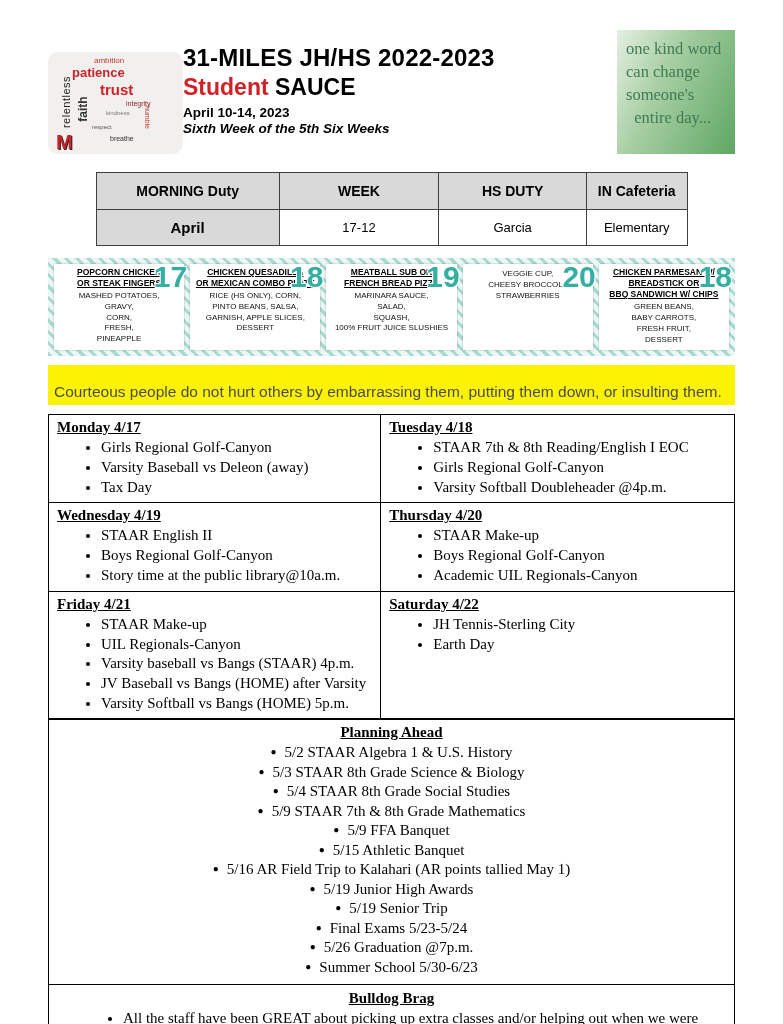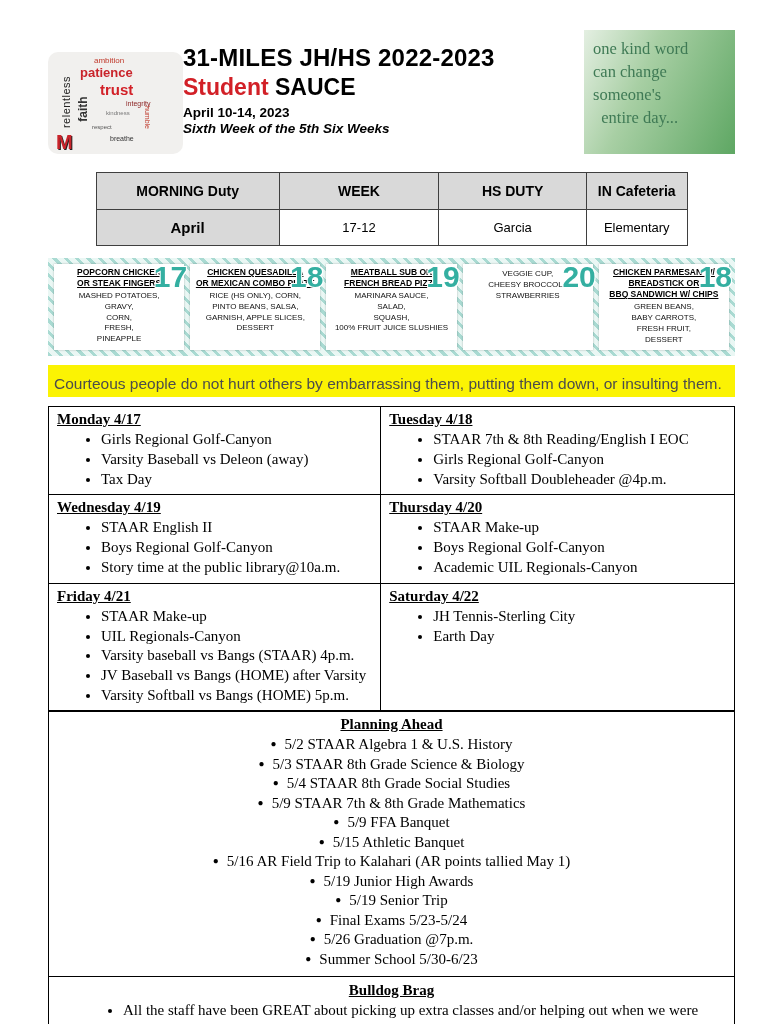--- a/index.html
+++ b/index.html
@@ -20,42 +20,42 @@
 
   
   .masthead { display: flex; align-items: flex-start; }
   .logo {
     width: 135px; height: 102px; flex-shrink: 0;
     position: relative; margin-top: 26px;
     background: #f1f0ee; border-radius: 10px;
   }
   .logo span { position: absolute; font-family: "Liberation Sans", sans-serif; white-space: nowrap; }
   .w0 { top: 4px;  left: 46px; font-size: 8px;  color:#c0392b; }
-  .w1 { top: 13px; left: 32px; font-size: 13px; font-weight: bold; color:#c9242b; }
+  .w1 { top: 13px; left: 24px; font-size: 13px; font-weight: bold; color:#c9242b; }
   .w2 { top: 29px; left: 52px; font-size: 15px; font-weight: bold; color:#d22027; }
   .w3 { top: 44px; left: -8px; font-size: 11px; color:#222; transform: rotate(-90deg); letter-spacing: .5px; }
   .w4 { top: 50px; left: 22px; font-size: 12px; font-weight: bold; color:#333; transform: rotate(-90deg); }
   .w5 { top: 48px; left: 78px; font-size: 7px;  color:#8a1f1f; }
   .w6 { top: 58px; left: 58px; font-size: 6px;  color:#777; }
   .w7 { top: 62px; left: 88px; font-size: 7px;  color:#c0392b; transform: rotate(90deg); }
   .w8 { top: 72px; left: 44px; font-size: 6px;  color:#555; }
   .w9 { top: 83px; left: 62px; font-size: 7px;  color:#333; }
   .m-logo {
     bottom: 0px; left: 8px; font-size: 20px; font-weight: bold;
     color: #c9242b; text-shadow: 1px 1px 0 #222;
     font-family: "Liberation Serif", serif;
   }
   .title-block { flex: 1; text-align: left; padding-top: 18px; font-family: "Liberation Sans", sans-serif; }
   .main-title { font-size: 24px; font-weight: bold; letter-spacing: 0.2px; }
   .sub-title  { font-size: 23px; font-weight: bold; margin-top: 2px; }
   .sub-title .red { color: #d22027; }
   .date-line  { font-size: 13.5px; font-weight: bold; margin-top: 4px; }
   .week-line  { font-size: 13.5px; font-weight: bold; font-style: italic; margin-top: 1px; }
   .kind-box {
-    width: 151px; height: 124px; flex-shrink: 0; margin-top: 4px;
+    width: 118px; height: 124px; flex-shrink: 0; margin-top: 4px;
     background: linear-gradient(115deg, #e4efe2 0%, #a8cfa4 38%, #5ea763 100%);
     color: #3f7a55;
     font-size: 16.5px; line-height: 1.4;
     padding: 7px 4px 4px 9px;
     white-space: pre-wrap;
     font-family: "Liberation Serif", serif;
   }
 
   
   .duty-table {
@@ -92,21 +92,21 @@
     font-family: "Liberation Sans", sans-serif;
   }
 
   
   .quote-banner {
     margin-top: 9px;
     background: #fbf303;
     color: #4c4c4c;
     font-family: "Liberation Sans", sans-serif;
     font-size: 15.5px;
-    padding: 10px 6px 4px 6px;
+    padding: 18px 6px 4px 6px;
   }
 
   
   .days-grid {
     margin-top: 9px;
     border: 1.5px solid #000;
     display: grid;
     grid-template-columns: 48.5% 51.5%;
   }
   .day-cell { border-right: 1.5px solid #000; border-bottom: 1.5px solid #000; padding: 2px 8px 5px 8px; }

